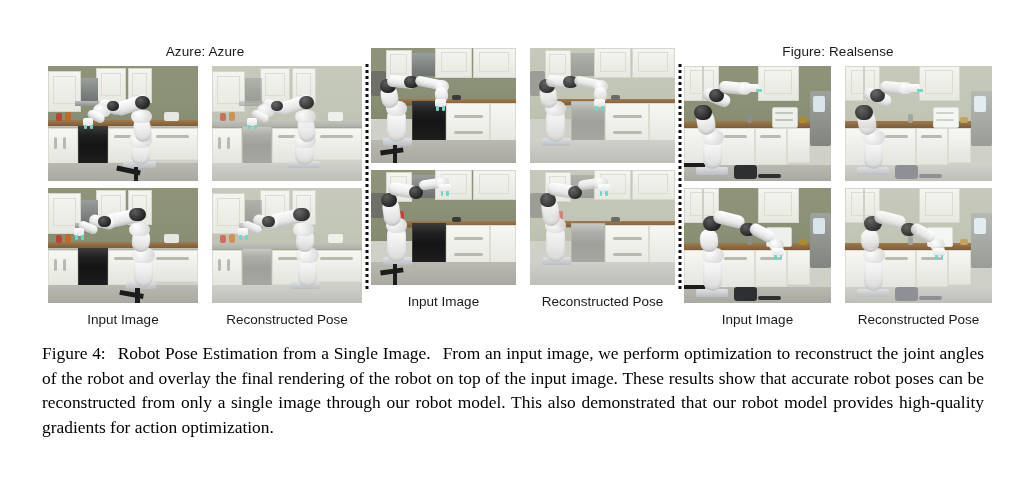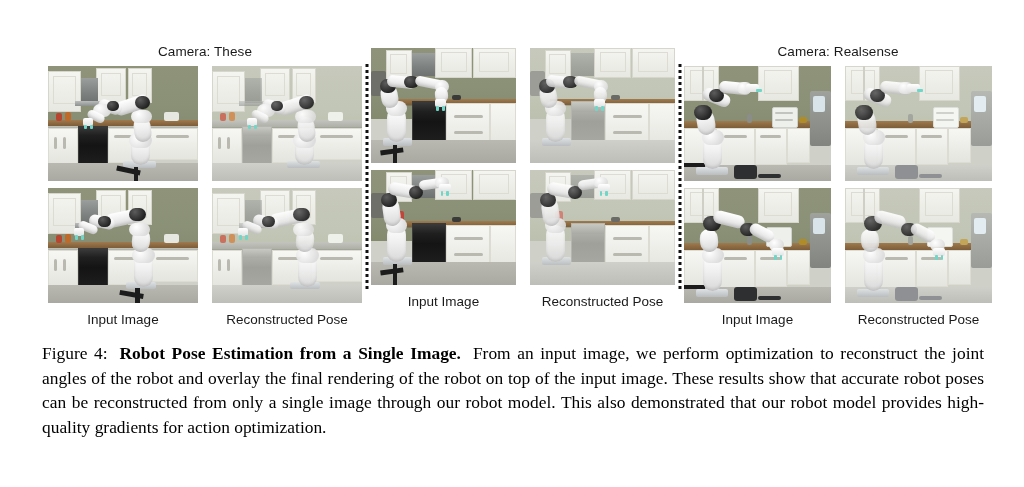--- a/index.html
+++ b/index.html
@@ -221,32 +221,32 @@
     left: 42px;
     top: 341px;
     width: 942px;
     font-family: "Liberation Serif", "DejaVu Serif", serif;
     font-size: 17.4px;
     line-height: 24.7px;
     text-align: justify;
     text-justify: inter-word;
     color: #000000;
   }
-  .caption b { font-weight: bold; }
+  .caption b { font-weight: normal; }
   .sp-wide { display:inline-block; width:12px; }
 </style>
 </head>
 <body>
 
 <div class="figure-wrap">
 
   <div class="panel-area">
 
     <div class="camera-group">
-      <div class="camera-title">Camera: These</div>
+      <div class="camera-title">Azure: Azure</div>
       <div class="rows">
 
         <div class="row">
           <div class="cell" style="width:150px;height:115px">
             <div class="scene">
               <div class="wall"></div>
               <div class="upper-cab" style="left:0%;top:4%;width:22%;height:36%"></div>
               <div class="upper-cab" style="left:32%;top:2%;width:20%;height:30%"></div>
               <div class="upper-cab" style="left:53%;top:2%;width:16%;height:30%"></div>
               <div class="hood" style="left:22%;top:10%;width:11%;height:22%"></div>
@@ -578,21 +578,21 @@
         <div class="col-label" style="width:145px">Input Image</div>
         <div class="col-label" style="width:145px">Reconstructed Pose</div>
       </div>
     </div>
 
     <div class="v-sep">
         <i></i>
       </div>
 
     <div class="camera-group">
-      <div class="camera-title">Camera: Realsense</div>
+      <div class="camera-title">Figure: Realsense</div>
       <div class="rows">
 
         <div class="row">
           <div class="cell" style="width:147px;height:115px">
             <div class="scene">
               <div class="wall"></div>
               <div class="upper-cab" style="left:0%;top:0%;width:24%;height:30%"></div>
               <div class="upper-cab" style="left:50%;top:0%;width:28%;height:30%"></div>
               <div class="cab-gap" style="left:12%;top:0;height:30%"></div>
               <div class="counter" style="left:0;right:14%;top:48%;height:6%"></div>

